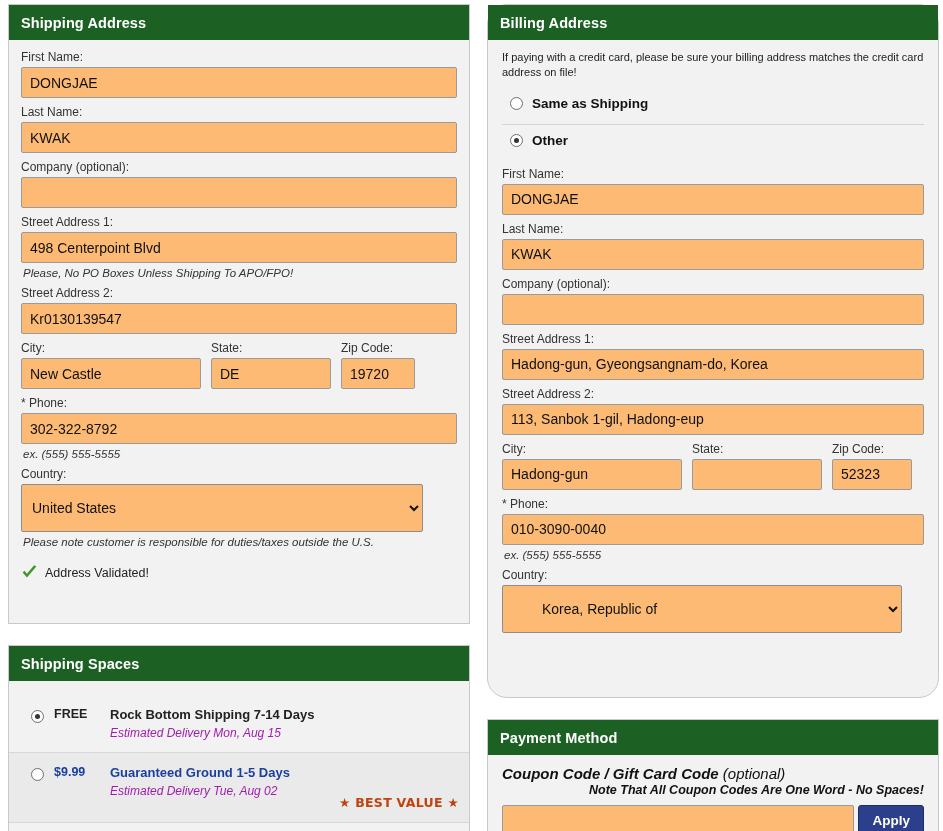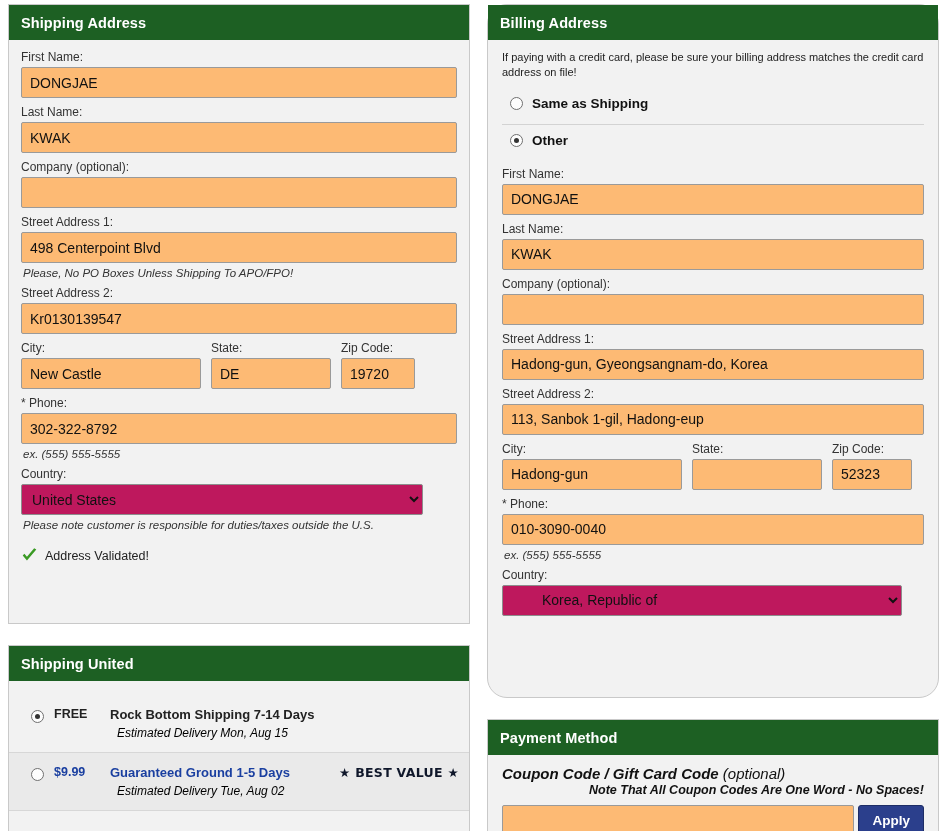--- a/index.html
+++ b/index.html
@@ -57,24 +57,24 @@
   }
   .note {
     font-size: 11.5px;
     font-style: italic;
     color: #333;
     margin: 4px 0 0 2px;
   }
   .row { display: flex; gap: 10px; }
   select.sel {
     display: block;
-    height: 31px;
+    height: 48px;
     padding: 3px 6px;
     border: 1px solid #8d8d8d;
-    background: #be185d;
+    background: #fdba74;
     font-family: "Liberation Sans", sans-serif;
     font-size: 14px;
     color: #111;
     border-radius: 2px;
   }
 
   
   #shipping-address-panel { left: 8px; top: 4px; width: 462px; height: 620px; }
   #shipping-address-panel .panel-body { padding: 8px 12px 10px 12px; }
   .validated {
@@ -101,29 +101,30 @@
     width: 56px;
     margin-left: 10px;
     font-size: 12.5px;
     font-weight: bold;
     color: #222;
   }
   .opt-price.blue { color: #1a3fa0; }
   .opt-main { flex: 1; }
   .opt-title { font-size: 13px; font-weight: bold; color: #222; }
   .opt-title.blue { color: #1a3fa0; }
-  .opt-sub { font-size: 12px; font-style: italic; color: #000000; margin-top: 4px; margin-left: 7px; }
+  .opt-sub { font-size: 12px; font-style: italic; color: #a21caf; margin-top: 4px; }
   .best-value {
-    color: #0f172a;
+    color: #c2410c;
     font-weight: bold;
     font-size: 12.5px;
     letter-spacing: .3px;
     white-space: nowrap;
     padding-left: 8px;
     font-family: "DejaVu Sans", sans-serif;
+    margin-top: 30px;
   }
 
   
   #billing-address-panel { left: 487px; top: 4px; width: 452px; height: 694px; border-radius: 20px; }
   #billing-address-panel .panel-body { padding: 10px 14px 12px 14px; }
   .billing-intro {
     font-size: 11px;
     color: #222;
     line-height: 1.35;
     margin: 0 0 12px 0;
@@ -229,21 +230,21 @@
         <svg class="check-icon" viewBox="0 0 20 20">
           <path d="M2 10 L7 16 L18 3 L15.5 1.5 L7 11.5 L4 8 Z" fill="#3a9a24"></path>
         </svg>
         <span>Address Validated!</span>
       </div>
 
     </div>
   </div>
 
   <div class="panel" id="shipping-options-panel">
-    <div class="panel-header">Shipping United</div>
+    <div class="panel-header">Shipping Spaces</div>
     <div class="panel-body">
 
       <div style="height:14px;"></div>
 
       <div class="ship-opt">
         <span class="radio checked"></span>
         <span class="opt-price">FREE</span>
         <span class="opt-main">
           <span class="opt-title" style="display:block;">Rock Bottom Shipping 7-14 Days</span>
           <span class="opt-sub" style="display:block;">Estimated Delivery Mon, Aug 15</span>

